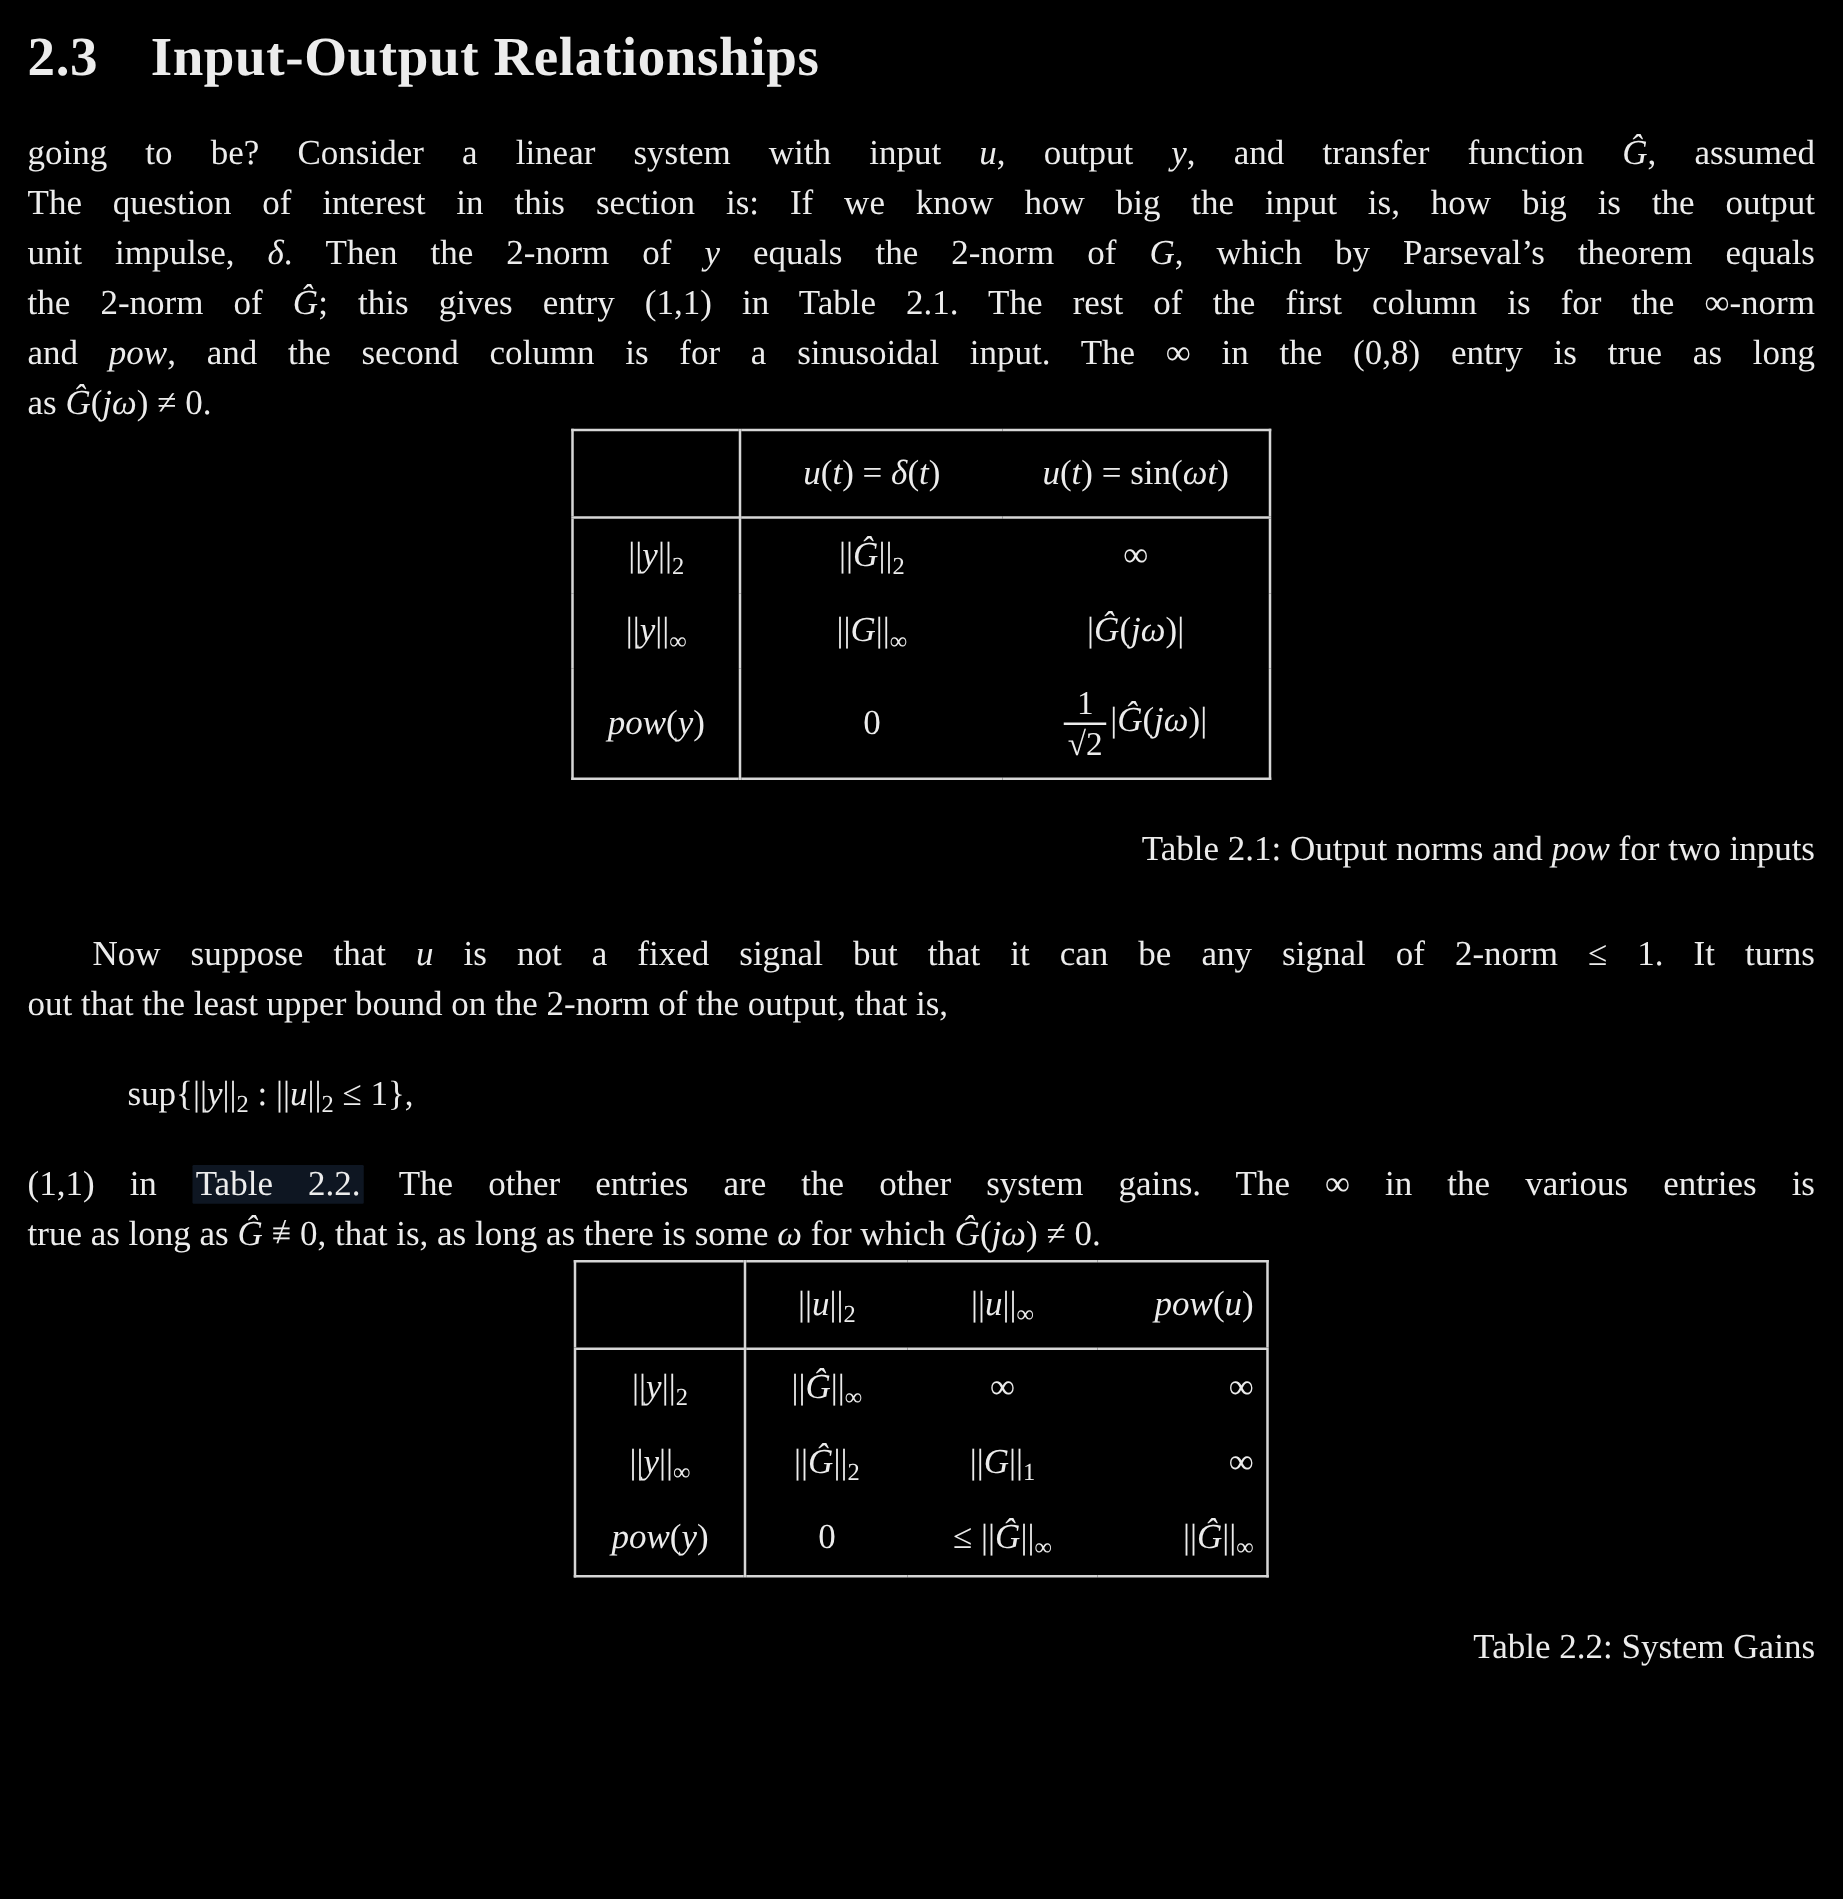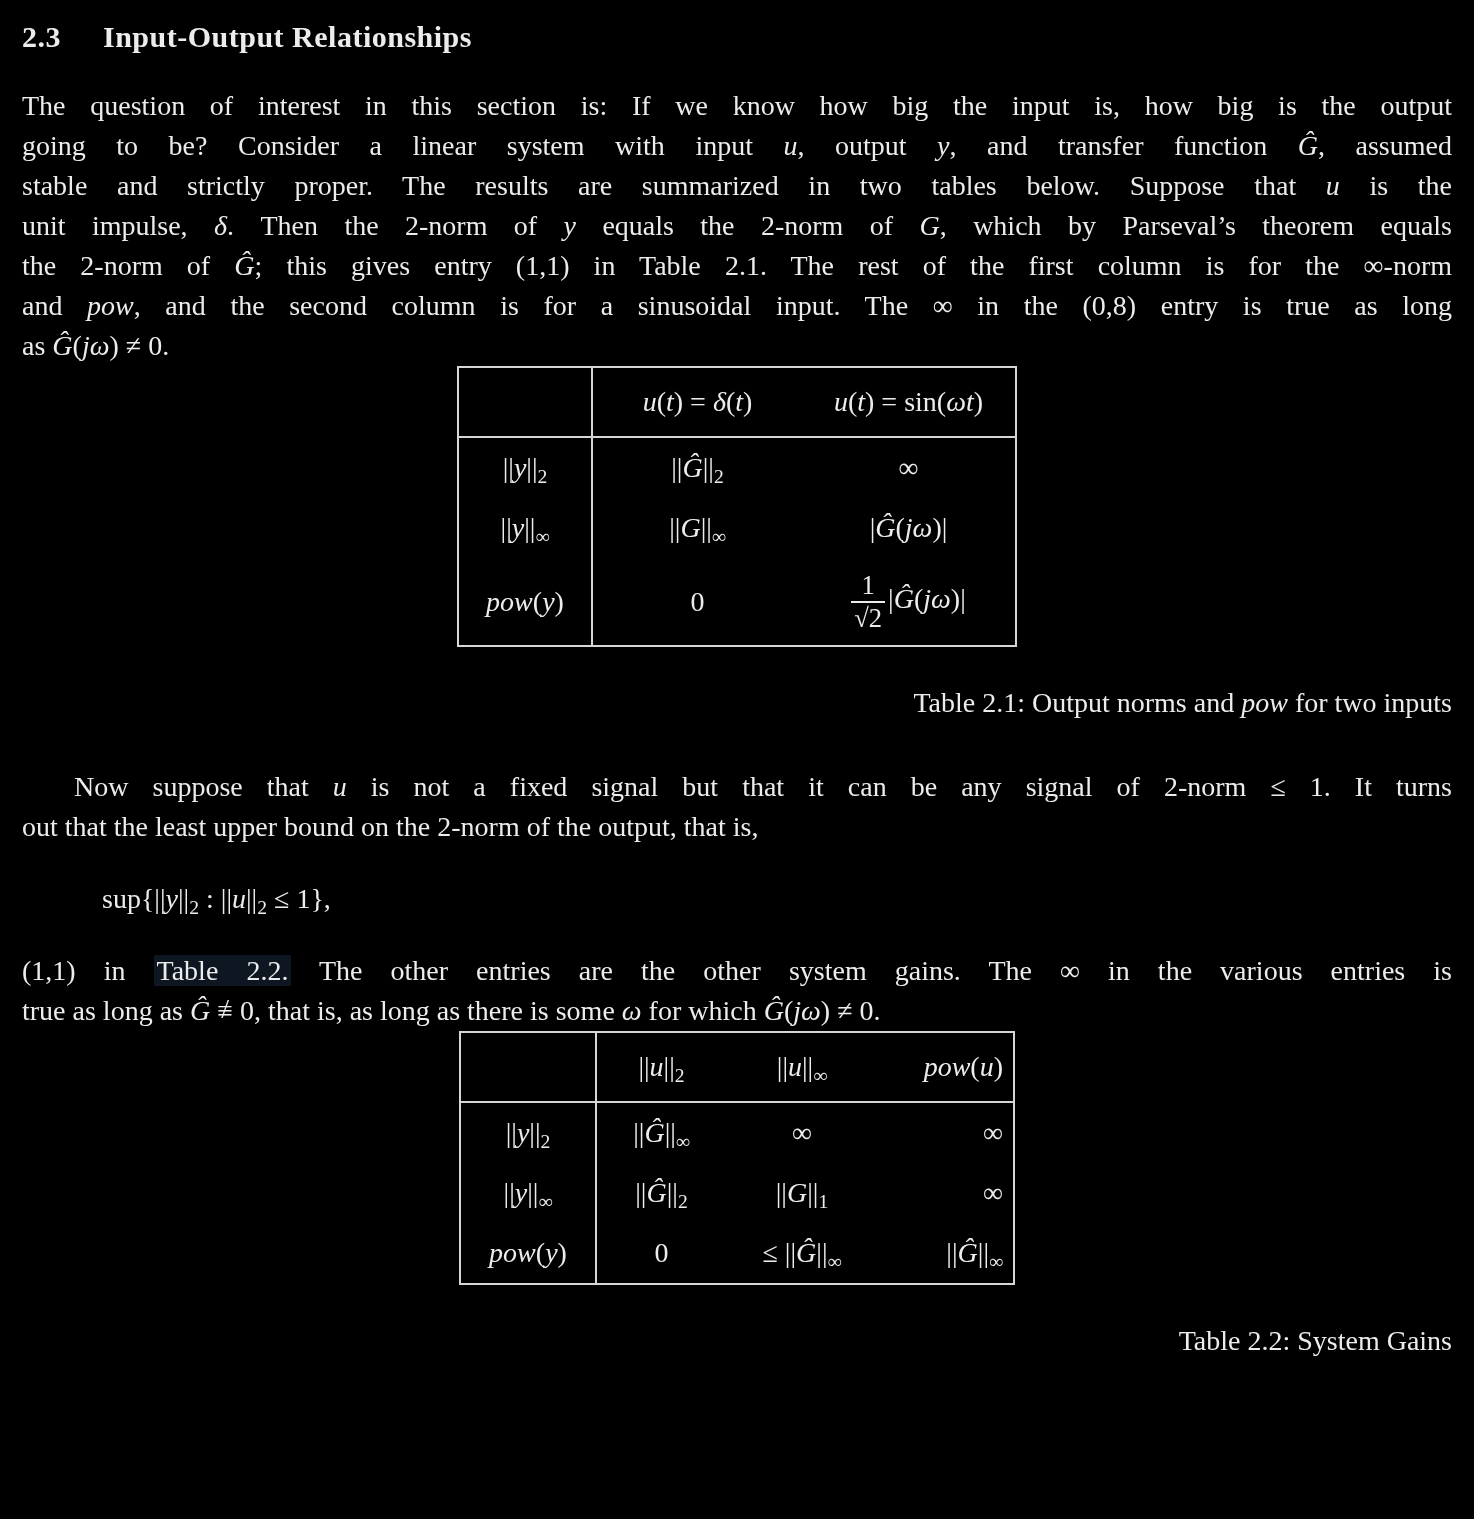--- a/index.html
+++ b/index.html
@@ -11,21 +11,21 @@
   *{box-sizing:border-box;}
   html,body{margin:0;padding:0;}
   body{
     width:1474px;height:1519px;overflow:hidden;
     background:var(--bg);color:var(--fg);
     font-family:"Liberation Serif","DejaVu Serif",serif;
     font-size:28px;
   }
   .page{padding:14px 22px 0 22px;width:1474px;}
   h1{
-    margin:6px 0 0 0;font-size:30px;font-weight:bold;letter-spacing:0.5px;
+    margin:6px 0 0 0;font-size:44px;font-weight:bold;letter-spacing:0.5px;
   }
   .h-num{margin-right:42px;}
   .para{margin:0;line-height:40px;}
   .para .line{text-align:justify;text-align-last:justify;}
   .para .line.last{text-align-last:left;}
   .p1{margin-top:32px;}
   .p2{margin-top:44px;}
   .p2 .line:first-child{text-indent:52px;}
   .p3{margin-top:0;}
   .formula{margin:32px 0 32px 80px;line-height:40px;}
@@ -63,23 +63,22 @@
 </head>
 <body>
 
 <div class="page">
 
   <h1>
     <span class="h-num">2.3</span><span class="h-title">Input-Output Relationships</span>
   </h1>
 
   <div class="para p1">
+      <div class="line"><span>going to be? Consider a linear system with input </span><span class="it">u</span><span>, output </span><span class="it">y</span><span>, and transfer function </span><span class="it">Ĝ</span><span>, assumed</span></div>
       <div class="line"><span>The question of interest in this section is: If we know how big the input is, how big is the output</span></div>
-      <div class="line"><span>going to be? Consider a linear system with input </span><span class="it">u</span><span>, output </span><span class="it">y</span><span>, and transfer function </span><span class="it">Ĝ</span><span>, assumed</span></div>
-      <div class="line"><span>stable and strictly proper. The results are summarized in two tables below. Suppose that </span><span class="it">u</span><span> is the</span></div>
       <div class="line"><span>unit impulse, </span><span class="it">δ</span><span>. Then the 2-norm of </span><span class="it">y</span><span> equals the 2-norm of </span><span class="it">G</span><span>, which by Parseval’s theorem equals</span></div>
       <div class="line"><span>the 2-norm of </span><span class="it">Ĝ</span><span>; this gives entry (1,1) in Table 2.1. The rest of the first column is for the ∞-norm</span></div>
       <div class="line"><span>and </span><span class="it">pow</span><span>, and the second column is for a sinusoidal input. The ∞ in the (0,8) entry is true as long</span></div>
       <div class="line last"><span>as </span><span class="it">Ĝ</span><span>(</span><span class="it">jω</span><span>) ≠ 0.</span></div>
     </div>
 
   <table class="mtable t21">
     <tbody>
         <tr class="head">
       <td class="c0"></td>

